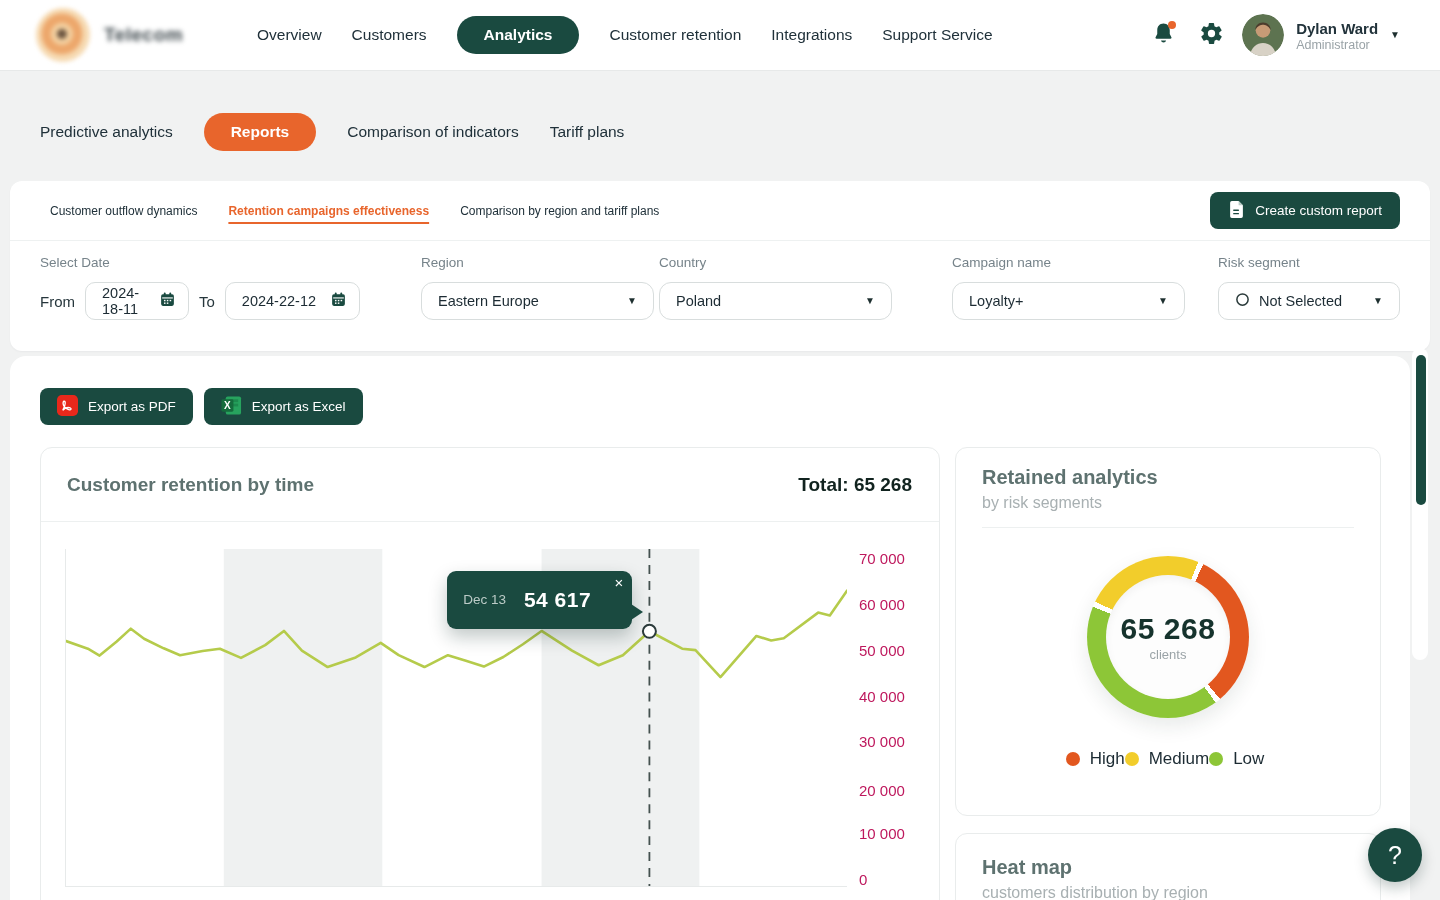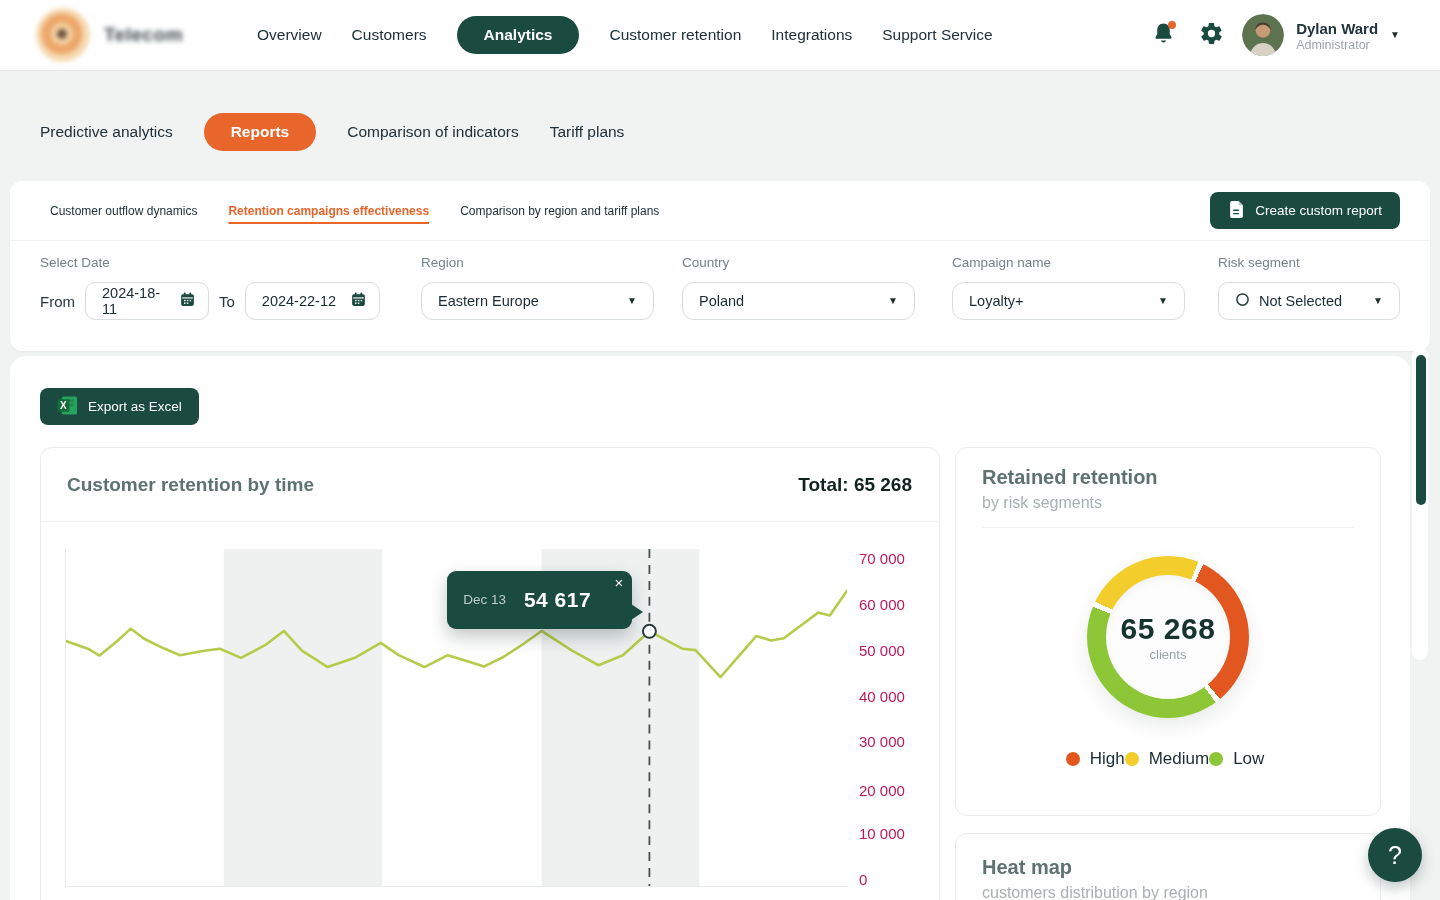--- a/index.html
+++ b/index.html
@@ -30,27 +30,27 @@
   .tab.active { background:#e8652c; color:#fff; padding:10px 27px; border-radius:24px; font-weight:600; }
 
   
   .report-card { margin:30px 10px 0 10px; width:1420px; height:170px; background:#fff; border-radius:12px; box-shadow:0 1px 2px rgba(16,24,40,.04); }
   .subtabs { height:60px; display:flex; align-items:center; gap:31px; padding:0 30px 0 40px; border-bottom:1px solid #eef1f1; }
   .subtab { font-size:12px; color:#20313a; cursor:pointer; }
   .subtab.active { color:#e8652c; font-weight:700; text-decoration:underline; text-underline-offset:7px; text-decoration-thickness:1.5px; }
   .create-btn { margin-left:auto; height:37px; background:#1a4a40; color:#fff; border:none; border-radius:8px; font-size:13.5px; display:flex; align-items:center; gap:10px; padding:16px 18px; cursor:pointer; font-family:inherit; }
   .filters { position:relative; height:109px;padding-left:35px; }
   .fgroup { position:absolute; top:14px; }
-  .fg-date { left:30px; } .fg-region { left:411px; } .fg-country { left:672px; } .fg-campaign { left:942px; } .fg-risk { left:1208px; }
+  .fg-date { left:30px; } .fg-region { left:411px; } .fg-country { left:649px; } .fg-campaign { left:942px; } .fg-risk { left:1208px; }
   .flabel { font-size:13.5px; color:#76838a; margin-bottom:12px; }
   .frow { display:flex; align-items:center; gap:10px; }
   .fromto { font-size:15px; color:#26363c; }
   .input, .select { height:38px; border:1px solid #d8dddd; border-radius:10px; background:#fff; display:flex; align-items:center; font-size:14.5px; color:#1c2b33; cursor:pointer; }
   .input { padding:0 12px 0 16px; gap:10px; }
-  .input.w1 { width:124px; } .input.w2 { width:135px; }
+  .input.w1 { width:104px; } .input.w2 { width:135px; }
   .select { justify-content:space-between; padding:0 16px; }
   .sel-region,.sel-country,.sel-campaign { width:233px;border-radius:12px; } .sel-risk { width:182px; }
   .risk-left { display:flex; align-items:center; gap:9px; }
 
   
   .content-card { margin:5px 0 0 10px; width:1400px; height:600px; background:#fff; border-radius:16px; padding:32px 25px 0 30px; }
   .export-row { display:flex; gap:11px; }
   .export-btn { height:37px; background:#1a4a40; color:#fff; border:none; border-radius:8px; font-size:13.5px; display:flex; align-items:center; gap:10px; padding:0 17px; cursor:pointer; font-family:inherit; }
   .panels { display:flex; gap:15px; margin-top:22px; align-items:flex-start; }
   .panel { border:1px solid #e9ecec; border-radius:12px; background:#fff; }
@@ -247,20 +247,29 @@
       </div>
     </div>
   </div>
 </section>
 
 <main class="content-card">
   <div class="export-row">
     <button class="export-btn">
       <span>
         <svg width="21" height="21" viewBox="0 0 22 22">
+            <rect width="22" height="22" rx="5" fill="#e8281b"></rect>
+            <path d="M6 16c2.1-4.2 3-7 2.5-8.7-.3-1-1.7-1.1-2 .1-.5 1.9 1 4.9 3.7 6.9 2 1.4 3.9 1.7 4.4.7.6-1.1-1-1.9-3-1.9-1.8 0-4 .8-5.6 2.9z" fill="none" stroke="#fff" stroke-width="1.4" stroke-linecap="round"></path>
+          </svg>
+      </span>
+      <span>Export as PDF</span>
+    </button>
+    <button class="export-btn">
+      <span>
+        <svg width="21" height="21" viewBox="0 0 22 22">
             <rect x="5" y="1.5" width="16" height="19" rx="2" fill="#27a35e"></rect>
             <rect x="8" y="4.5" width="10" height="3" fill="#1d8a4e"></rect>
             <rect x="8" y="9" width="10" height="3" fill="#1d8a4e"></rect>
             <rect x="0.5" y="4.5" width="12.5" height="13" rx="1.5" fill="#156b3c"></rect>
             <text x="6.7" y="14.6" font-size="10.5" font-weight="bold" fill="#fff" text-anchor="middle" font-family="Liberation Sans, sans-serif">X</text>
           </svg>
       </span>
       <span>Export as Excel</span>
     </button>
   </div>
@@ -298,21 +307,21 @@
           <span class="tip-val">54 617</span>
           <button class="tip-close">×</button>
           <span class="tip-arrow"></span>
         </div>
       </div>
     </section>
 
     <div class="right-col">
       <section class="panel donut-card">
         <div class="card-pad">
-          <h2 class="card-title">Retained retention</h2>
+          <h2 class="card-title">Retained analytics</h2>
           <div class="card-sub">by risk segments</div>
           <div class="divider"></div>
         </div>
         <div class="donut" id="donut" style="background: conic-gradient(rgb(242, 205, 43) 0deg, rgb(242, 205, 43) 22deg, rgb(255, 255, 255) 22deg, rgb(255, 255, 255) 26deg, rgb(226, 87, 31) 26deg, rgb(226, 87, 31) 140deg, rgb(255, 255, 255) 140deg, rgb(255, 255, 255) 144deg, rgb(141, 198, 55) 144deg, rgb(141, 198, 55) 292deg, rgb(255, 255, 255) 292deg, rgb(255, 255, 255) 296deg, rgb(242, 205, 43) 296deg, rgb(242, 205, 43) 360deg);">
           <div class="donut-hole">
             <div class="donut-value">65 268</div>
             <div class="donut-sub">clients</div>
           </div>
         </div>
         <div class="legend">

